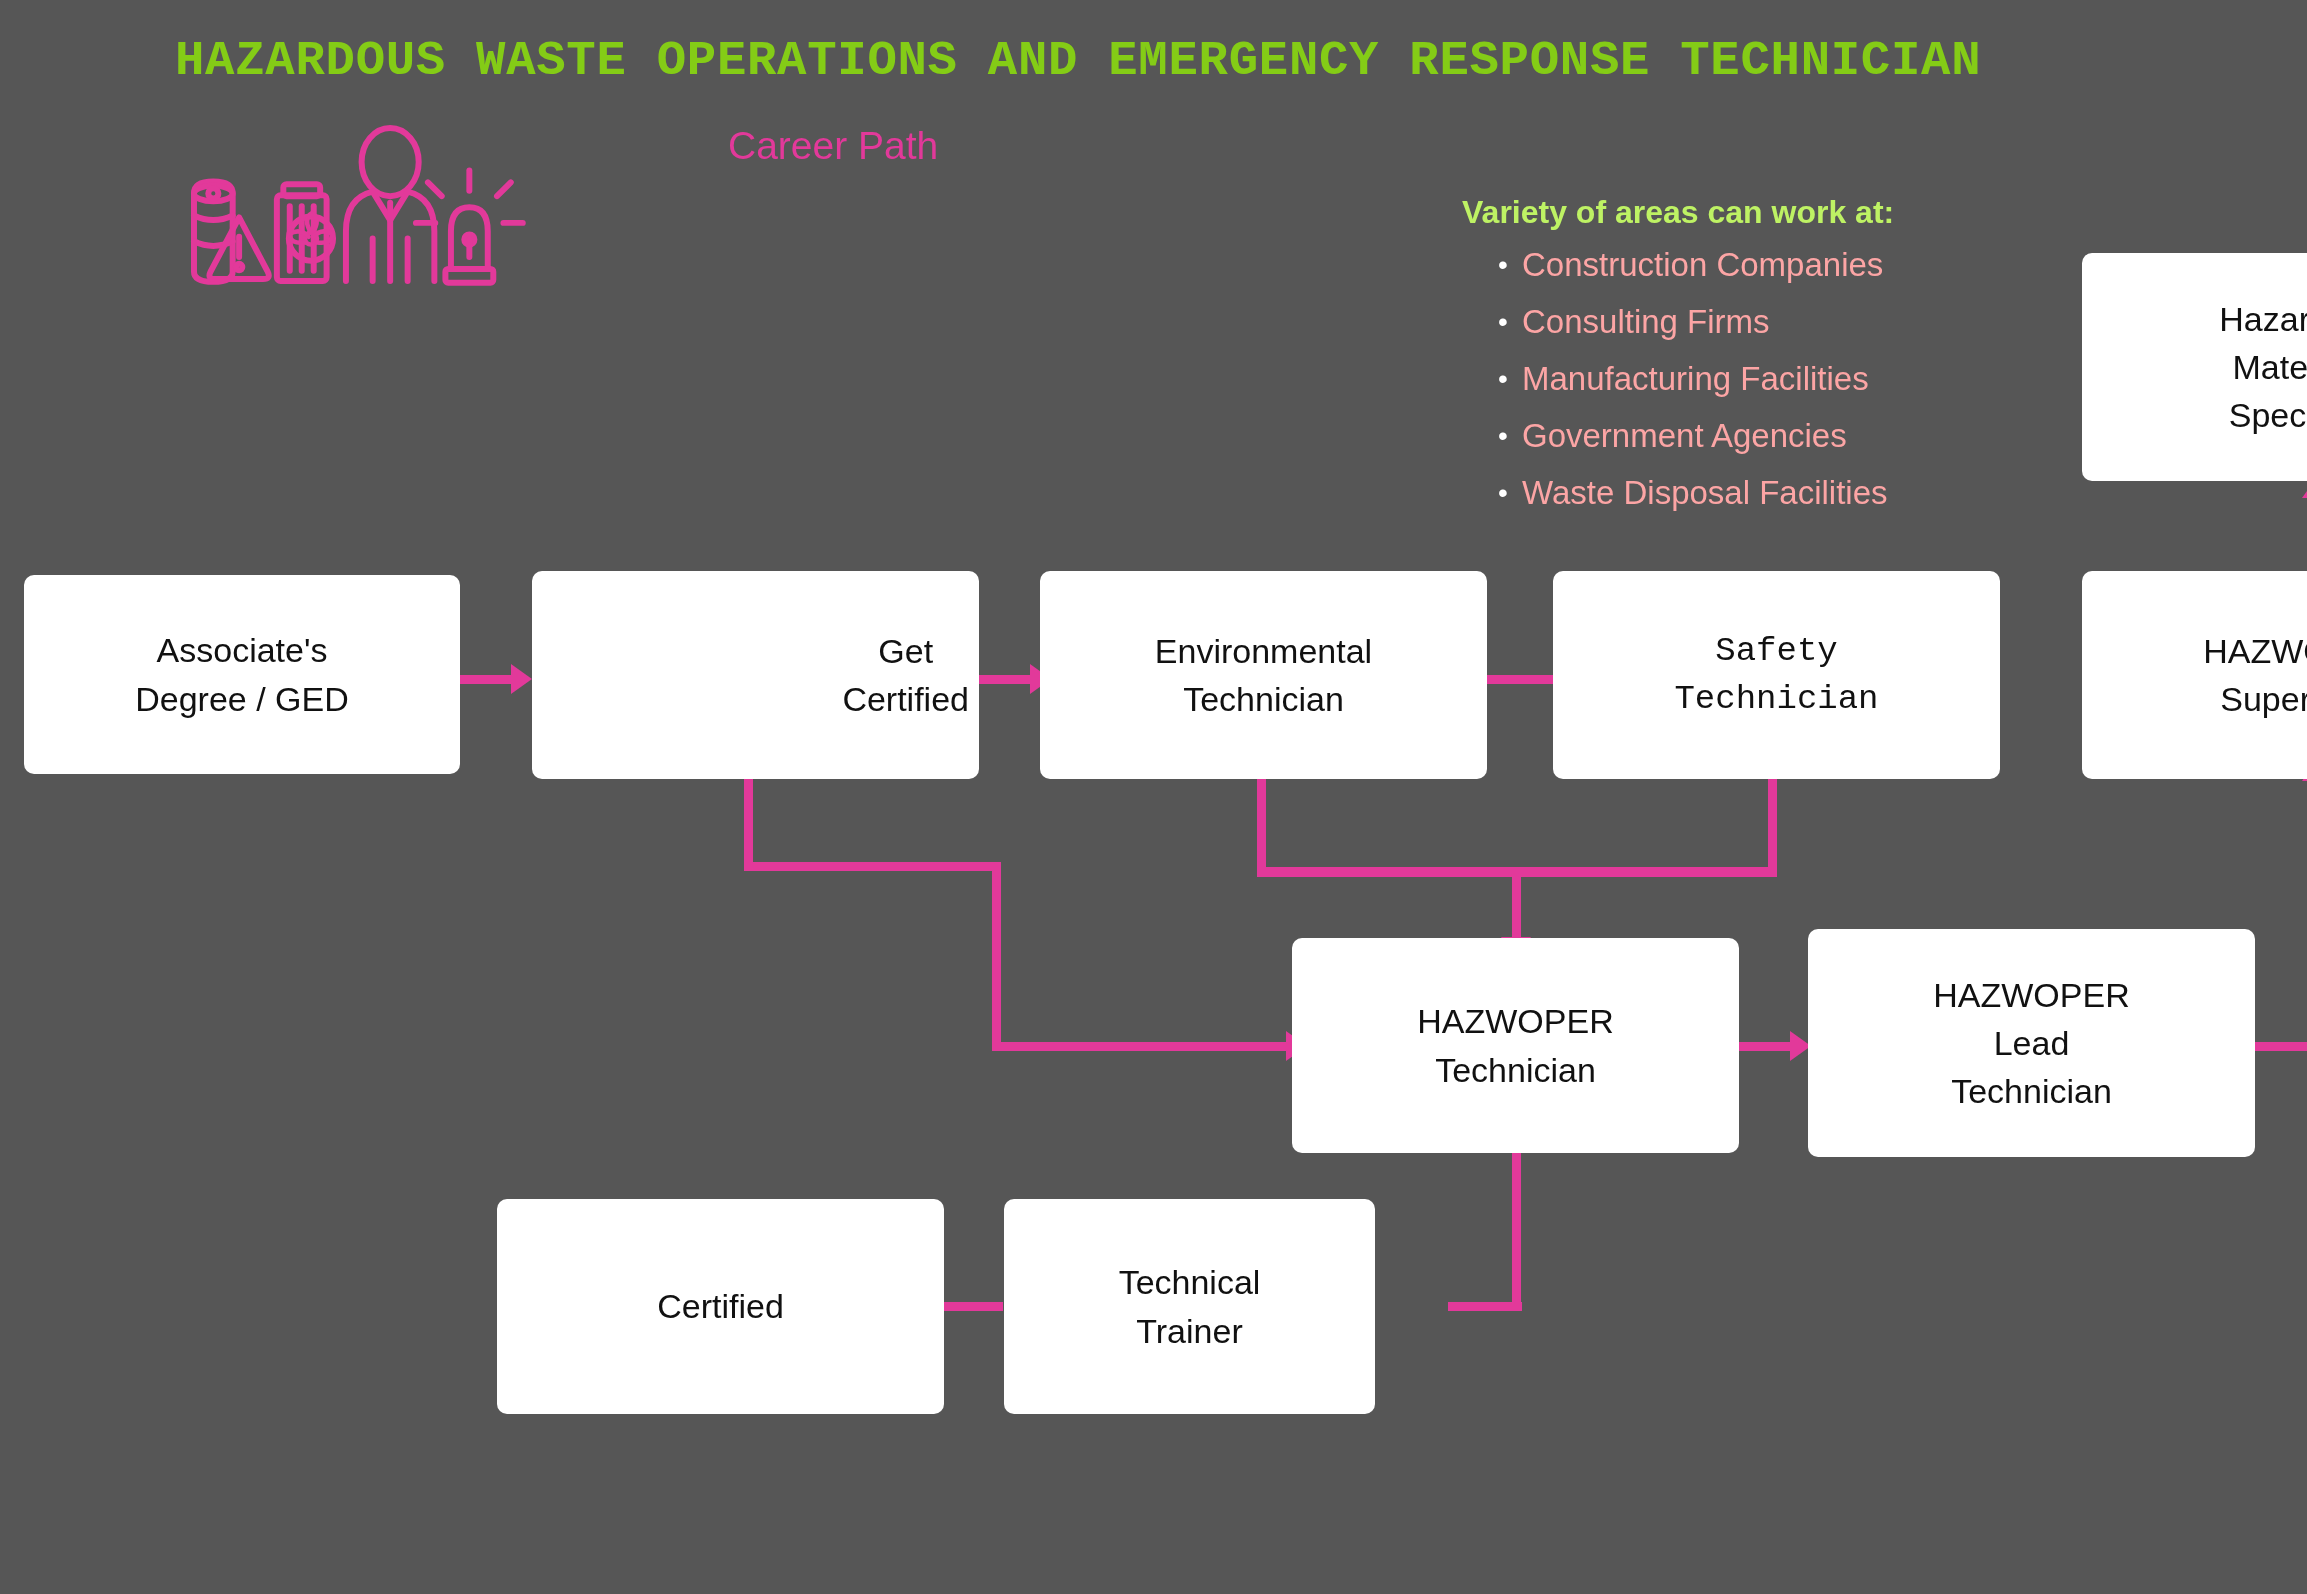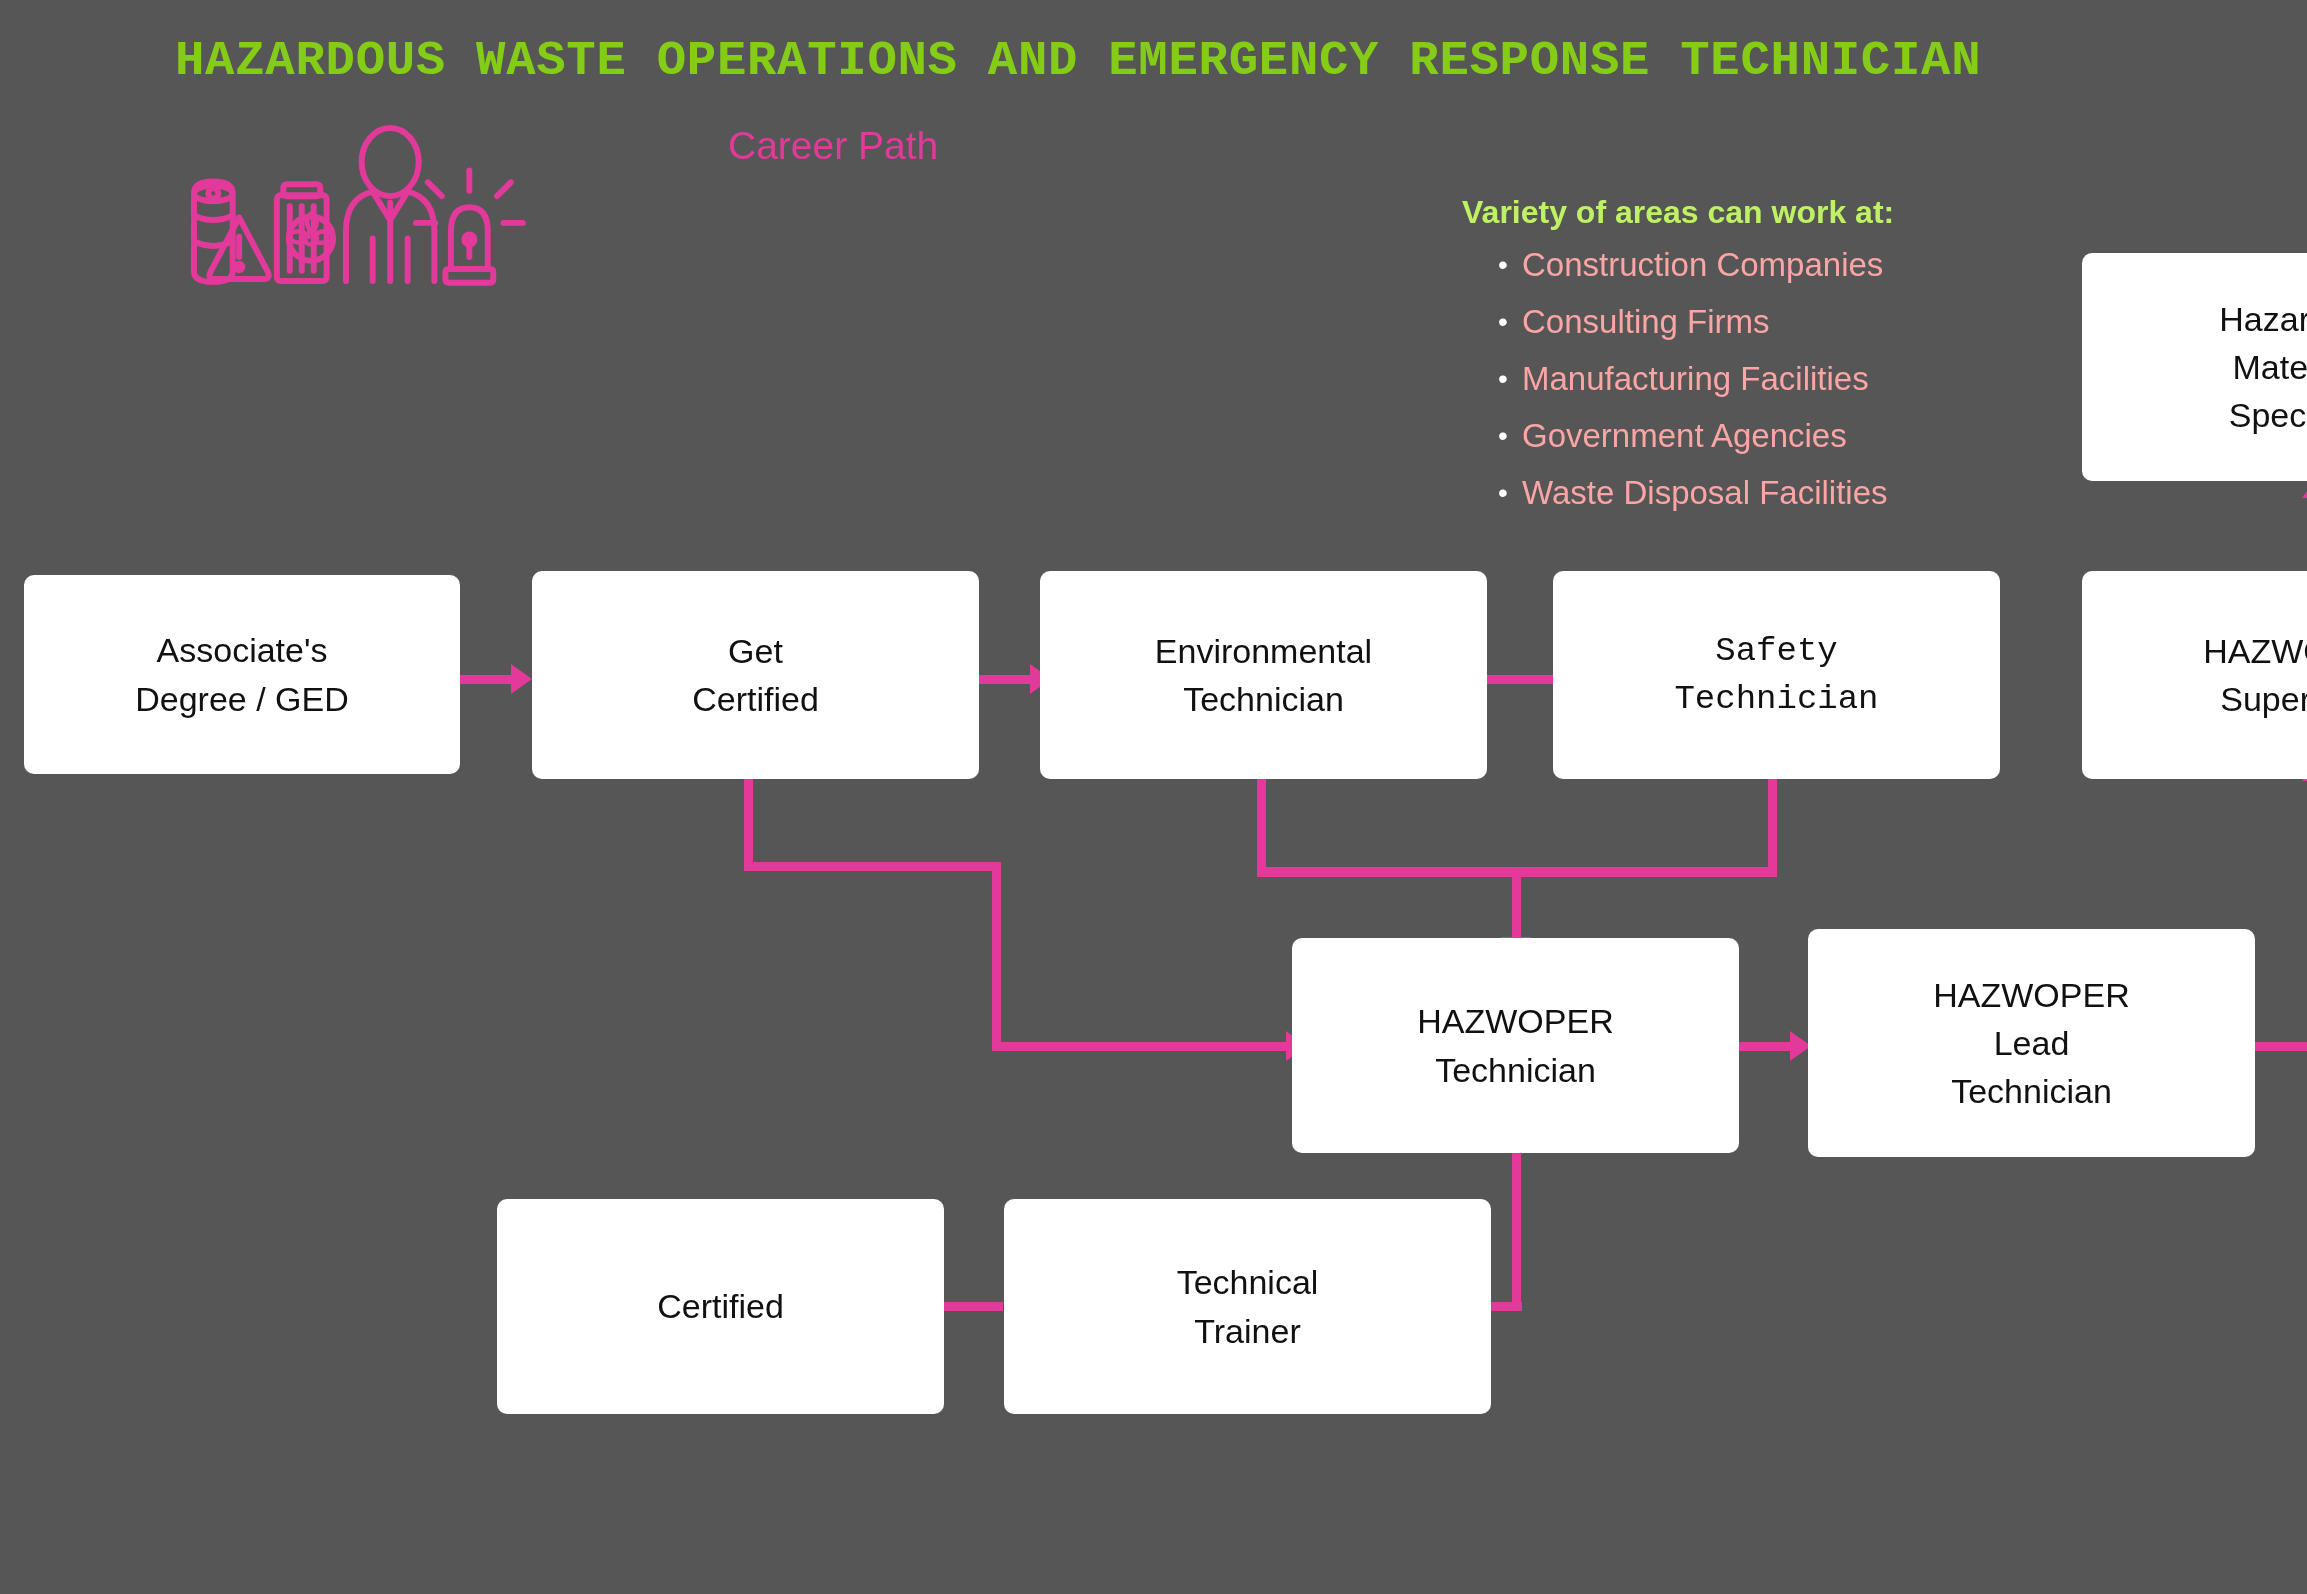--- a/index.html
+++ b/index.html
@@ -177,21 +177,21 @@
   <div class="ln" style="left:1512px; top:1153px; width:9.2px; height:158px;"></div>
   <div class="ln" style="left:1448px; top:1302px; width:74px; height:9.2px;"></div>
 
   <div class="ln" style="left:943px; top:1302px; width:60px; height:9.2px;"></div>
 
   <div class="node" style="left:24px; top:575px; width:436px; height:199px;">
     <span style="white-space:pre-line;">Associate's
 Degree / GED</span>
   </div>
 
-  <div class="node" style="left:532px; top:571px; width:447px; height:208px;">
+  <div class="node" style="left:532px; top:571px; width:447px; height:208px;justify-content:flex-end;">
     <span style="white-space:pre-line;">Get
 Certified</span>
   </div>
 
   <div class="node" style="left:1040px; top:571px; width:447px; height:208px;">
     <span style="white-space:pre-line;">Environmental
 Technician</span>
   </div>
 
   <div class="node" style="left:1553px; top:571px; width:447px; height:208px;font-family:Liberation Mono, monospace;">
@@ -218,19 +218,19 @@
   <div class="node" style="left:1808px; top:929px; width:447px; height:228px;">
     <span style="white-space:pre-line;">HAZWOPER
 Lead
 Technician</span>
   </div>
 
   <div class="node" style="left:497px; top:1199px; width:447px; height:215px;">
     <span style="white-space:pre-line;">Certified</span>
   </div>
 
-  <div class="node" style="left:1004px; top:1199px; width:487px; height:215px;">
+  <div class="node" style="left:1004px; top:1199px; width:371px; height:215px;">
     <span style="white-space:pre-line;">Technical
 Trainer</span>
   </div>
 
 </div>
 
 
 </body></html>

